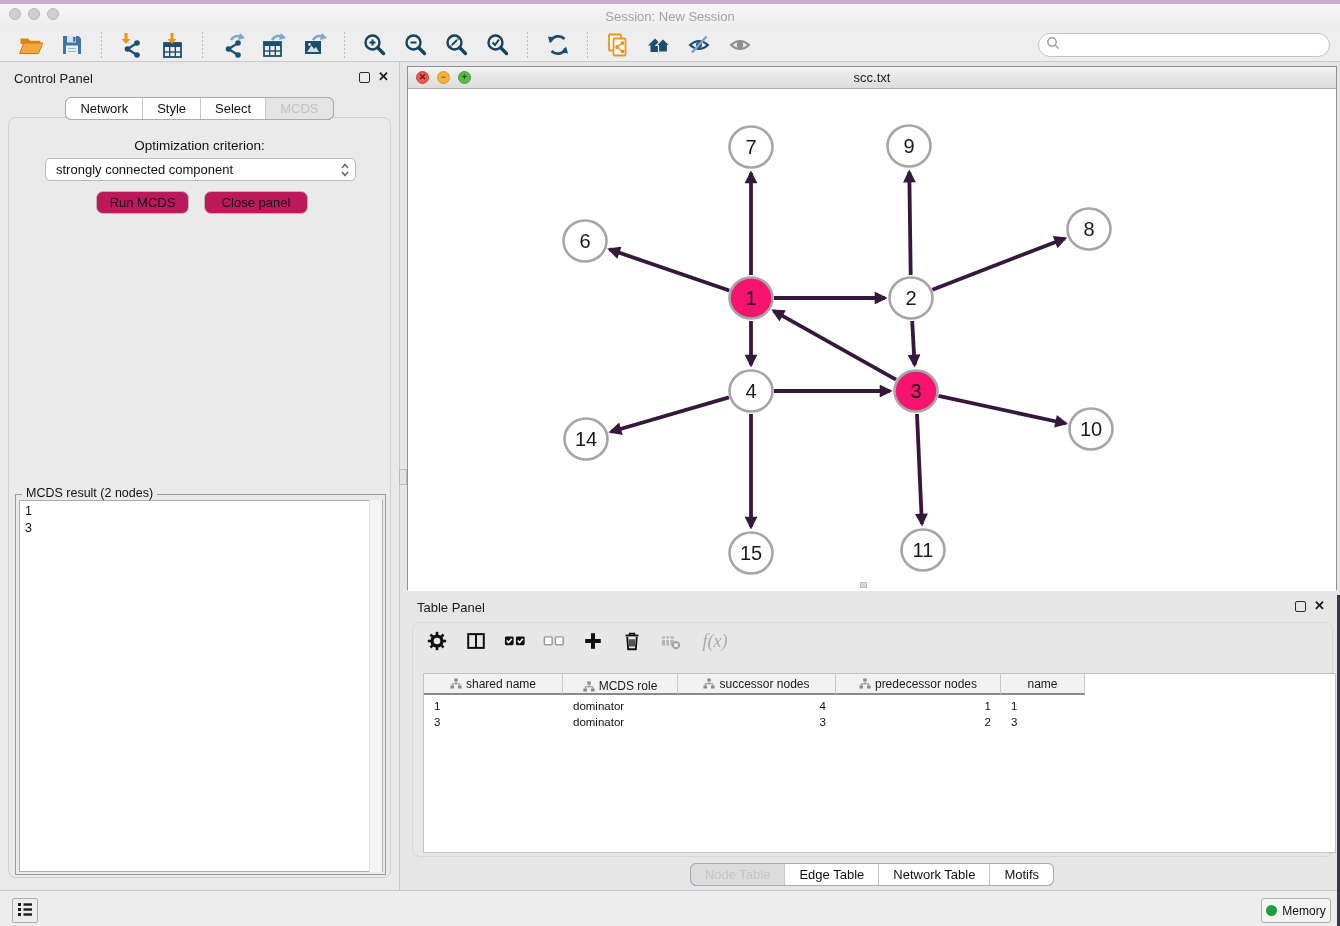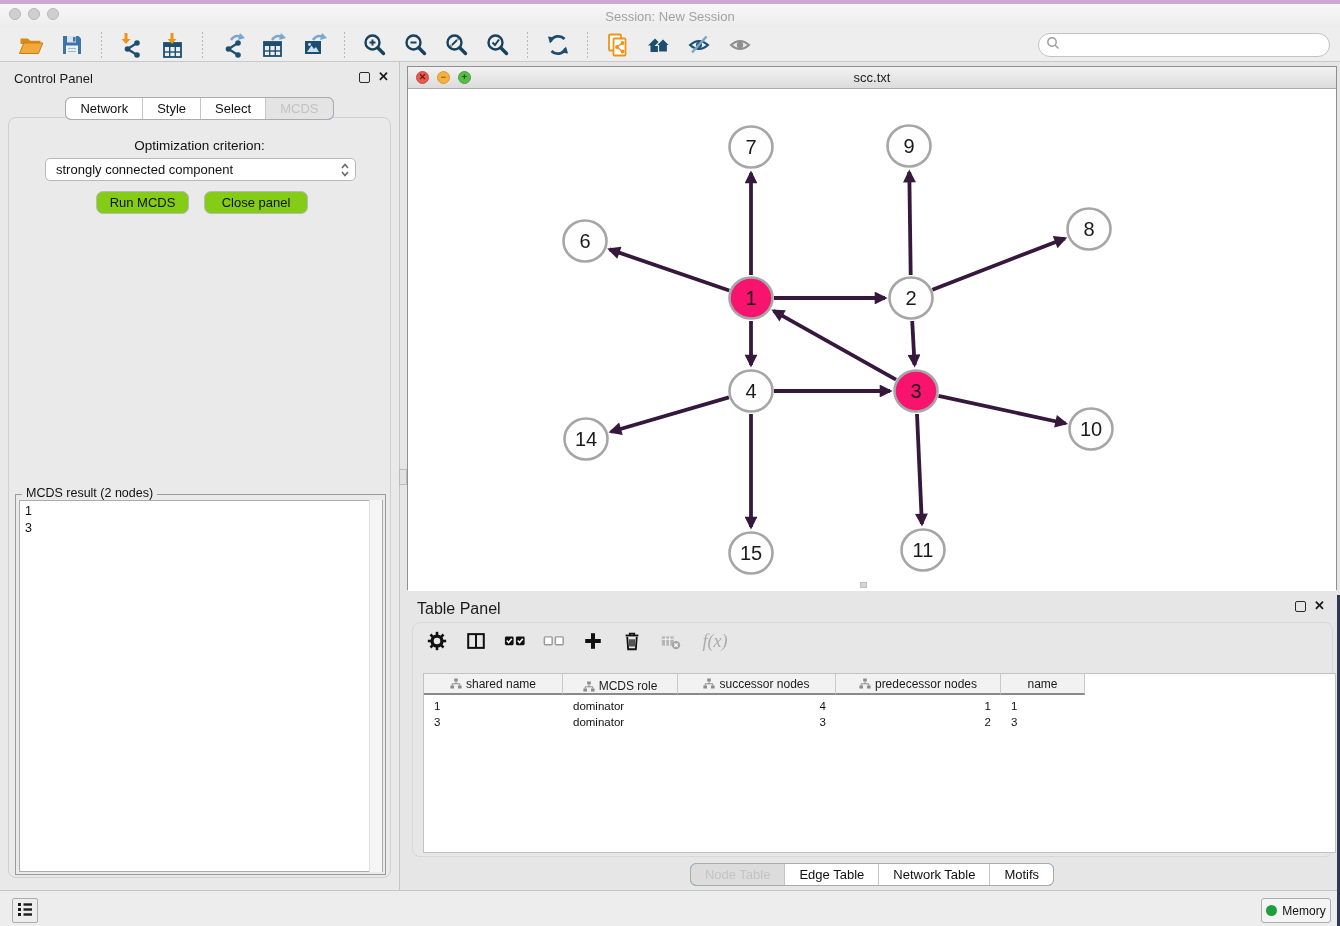--- a/index.html
+++ b/index.html
@@ -33,21 +33,21 @@
   .seg { display:inline-flex; border:1px solid #ABABAB; border-radius:6px; overflow:hidden; background:#3b82f6; }
   .seg .seg-tab { padding:3px 14px; font-size:13px; color:#111; border-left:1px solid #C6C6C6; background:#FFFFFF; cursor:default; }
   .seg .seg-tab:first-child { border-left:none; }
   .seg .seg-tab.selected { background:#E4E4E4; color:#C2C2C2; }
   .cp-tabs { position:absolute; left:0; top:35px; width:100%; display:flex; justify-content:center; z-index:2; }
 
   .cp-content { position:absolute; left:8px; top:55px; width:383px; height:761px; background:#EAEAEA; border:1px solid #CFCFCF; border-radius:8px; }
   .opt-label { position:absolute; left:0; top:20px; width:100%; text-align:center; font-size:13.5px; color:#111; }
   .criterion { position:absolute; left:36px; top:40px; width:311px; height:23px; background:#FFFFFF; border:1px solid #B9B9B9; border-radius:5px; display:flex; align-items:center; padding-left:10px; font-size:13px; color:#111; }
   .criterion .stepper { position:absolute; right:5px; top:3px; }
-  .cp-btn { position:absolute; top:73px; height:23px; background:#84cc16; border:1px solid #B9B9B9; border-radius:7px; font-size:13px; color:#111; display:flex; align-items:center; justify-content:center; font-family:"Liberation Sans",sans-serif; }
+  .cp-btn { position:absolute; top:73px; height:23px; background:#be185d; border:1px solid #B9B9B9; border-radius:7px; font-size:13px; color:#111; display:flex; align-items:center; justify-content:center; font-family:"Liberation Sans",sans-serif; }
   .btn-run { left:87px; width:93px; }
   .btn-closepanel { left:195px; width:104px; }
 
   .result-fieldset { position:absolute; left:6px; top:376px; width:371px; height:381px; border:1px solid #9B9B9B; }
   .result-legend { position:absolute; top:-9px; left:6px; background:#EAEAEA; padding:0 4px; font-size:12.5px; color:#111; }
   .result-area { position:absolute; left:3px; top:5px; width:364px; height:372px; background:#FFFFFF; border:1px solid #ABABAB; font-size:12.5px; color:#111; padding:2px 5px; white-space:pre; line-height:17px; overflow:hidden; }
   .result-scroll { position:absolute; right:0; top:0; width:13px; height:100%; background:#F5F5F5; border-left:1px solid #E0E0E0; }
 
   
   .net-window { position:absolute; left:407px; top:66px; width:930px; height:524px; border:1px solid #8F8F8F; background:#FFFFFF; }
@@ -57,21 +57,21 @@
   .net-light { width:13px; height:13px; border-radius:50%; display:flex; align-items:center; justify-content:center; font-size:9px; font-weight:bold; line-height:13px; }
   .nl-close { background:#E8594F; border:1px solid #C94A41; color:#701710; }
   .nl-min { background:#F5B13D; border:1px solid #D99A2B; color:#7F5C0B; }
   .nl-zoom { background:#58BB47; border:1px solid #47A238; color:#1D5813; }
   .net-canvas { position:absolute; left:0; top:23px; width:928px; height:501px; background:#FFFFFF; }
   .net-resize-dot { position:absolute; left:452px; bottom:1px; width:7px; height:6px; background:#D6D6D6; border:1px solid #BDBDBD; }
   .divider-handle { position:absolute; left:399px; top:469px; width:8px; height:16px; background:#E2E2E2; border:1px solid #BBBBBB; }
 
   
   .table-panel { position:absolute; left:407px; top:595px; width:930px; height:295px; background:#E6E6E6; }
-  .tp-header-title { position:absolute; left:10px; top:5px; font-size:16px; color:#1A1A1A; }
+  .tp-header-title { position:absolute; left:10px; top:5px; font-size:13px; color:#1A1A1A; }
   .tp-float { right:31px; top:6px; } .tp-close { right:12px; top:3px; }
   .tp-container { position:absolute; left:5px; top:27px; width:921px; height:235px; background:#E7E7E7; border:1px solid #D8D8D8; border-radius:8px; }
   .tp-toolbar { position:absolute; left:12px; top:6px; height:38px; display:flex; align-items:flex-start; gap:15px; }
   .tp-tool { width:24px; height:24px; display:flex; align-items:center; justify-content:center; }
   .tp-tool svg { width:22px; height:22px; display:block; }
   .fx-label { font-family:"Liberation Serif", serif; font-style:italic; font-size:18px; color:#ABABAB; }
   .tp-table { position:absolute; left:10px; top:50px; width:913px; height:180px; background:#FFFFFF; border:1px solid #C2C2C2; overflow:hidden; }
   .tp-thead { display:flex; height:21px; }
   .th-cell { background:#F2F2F2; border-right:1px solid #C9C9C9; border-bottom:2px solid #8A8A8A; display:flex; align-items:center; justify-content:center; gap:4px; font-size:12px; color:#1A1A1A; }
   .tp-row { display:flex; height:16px; align-items:center; font-size:11.5px; color:#111; }

